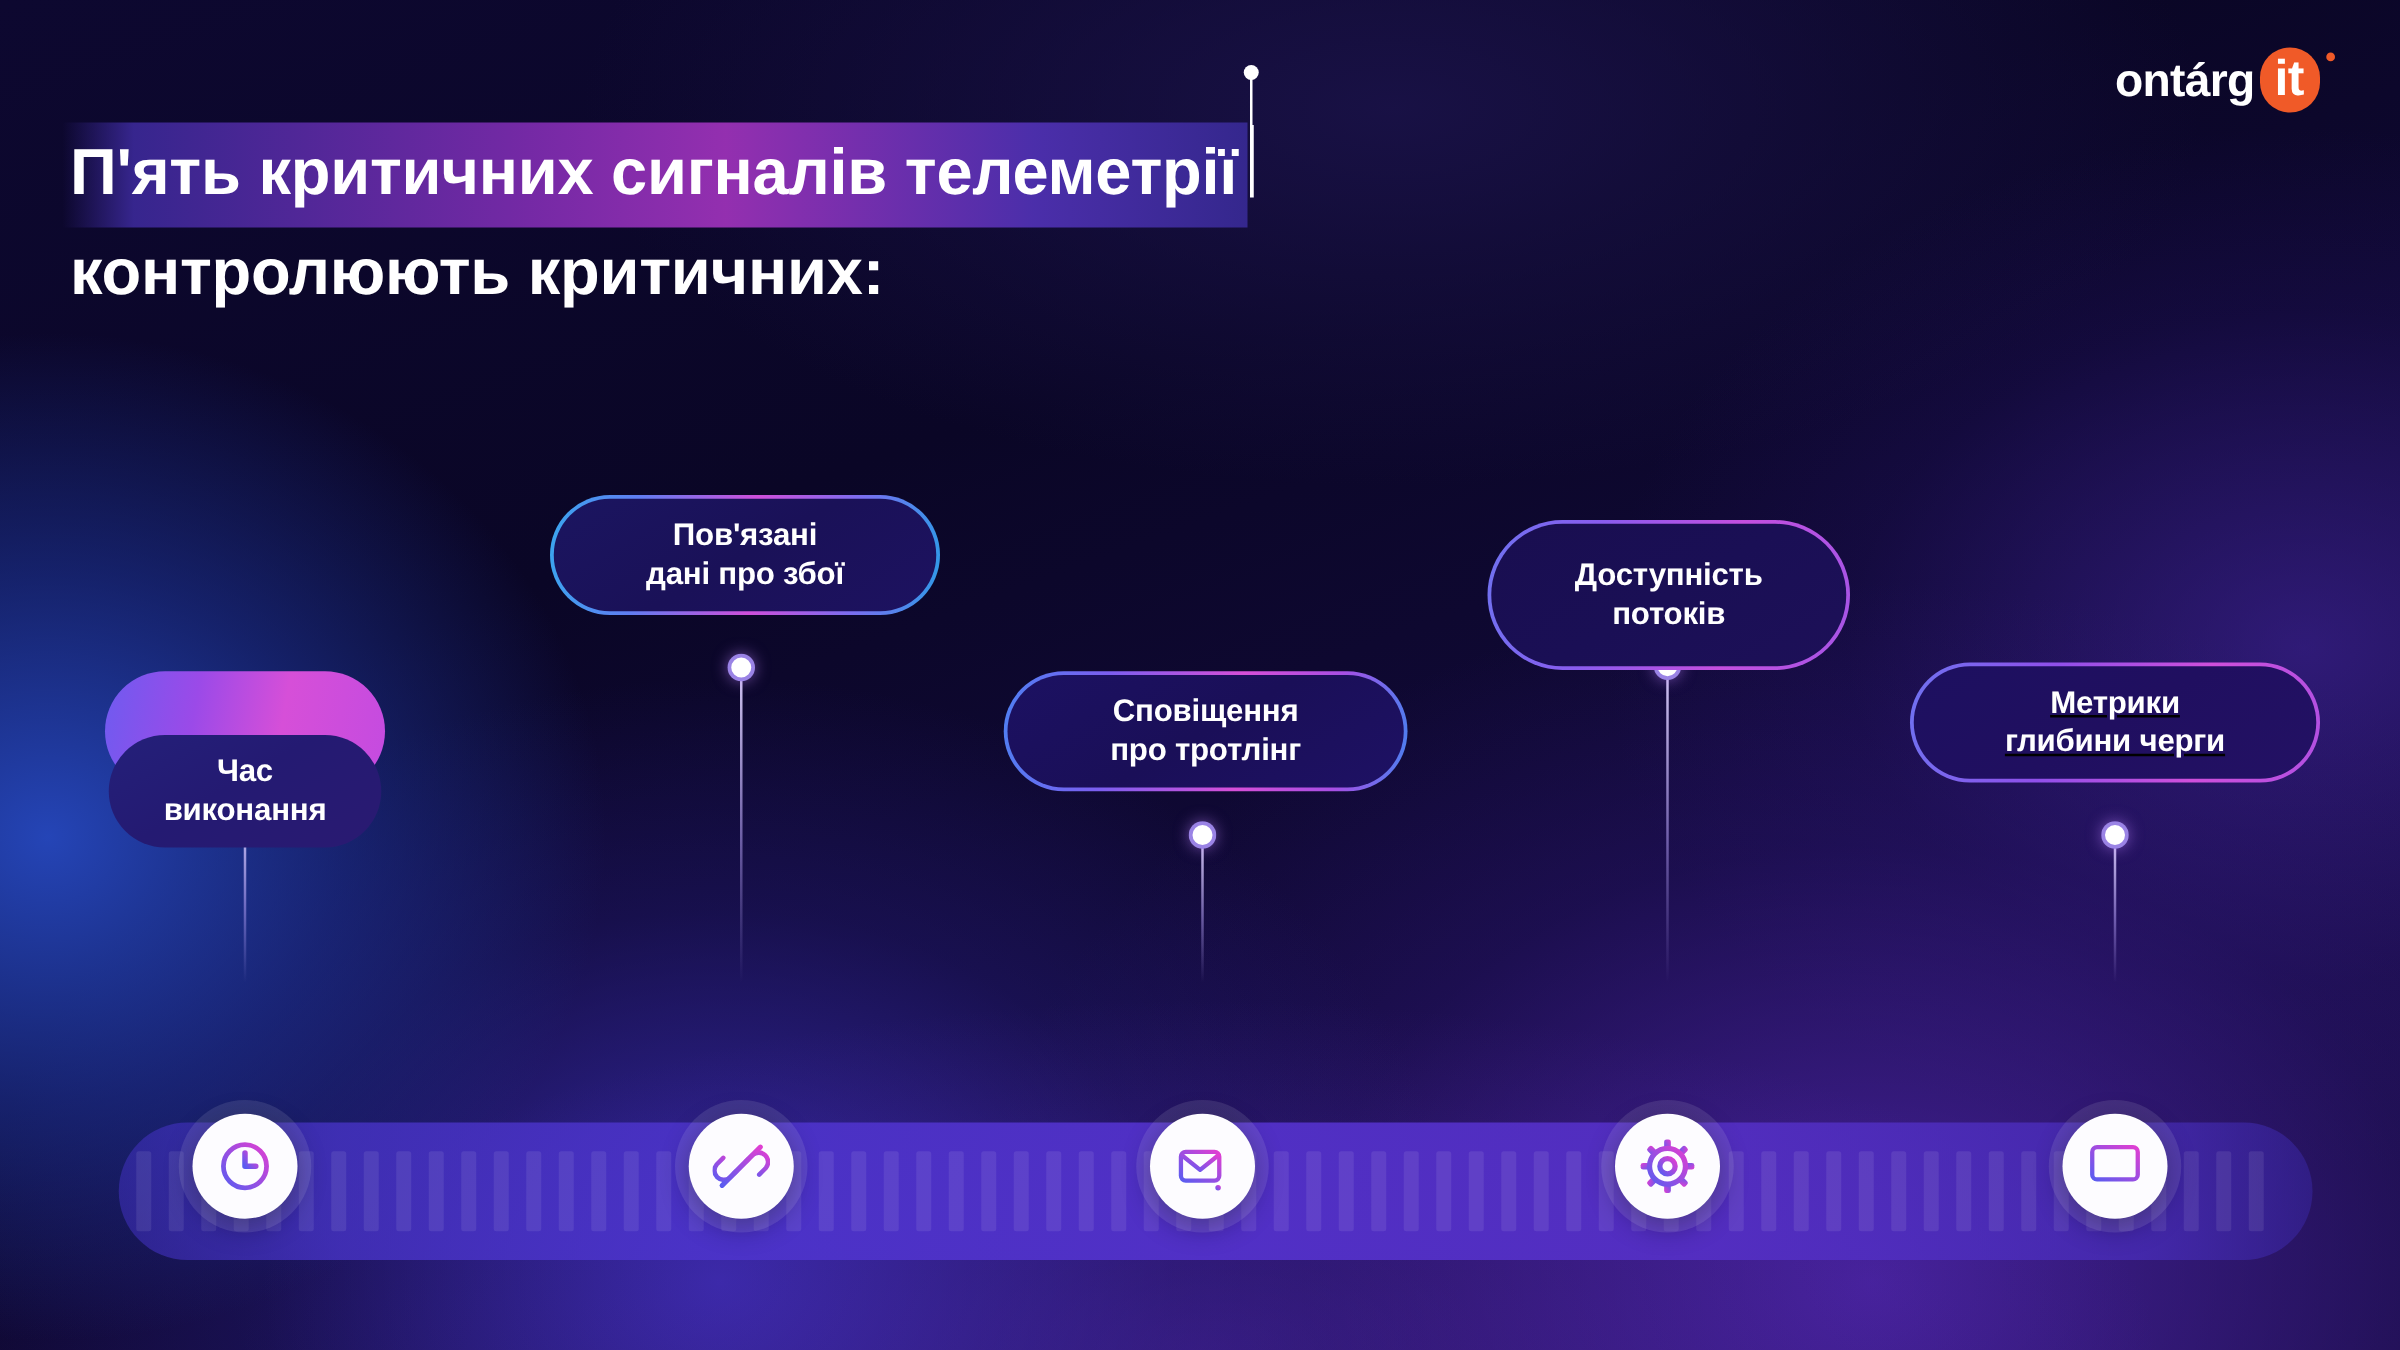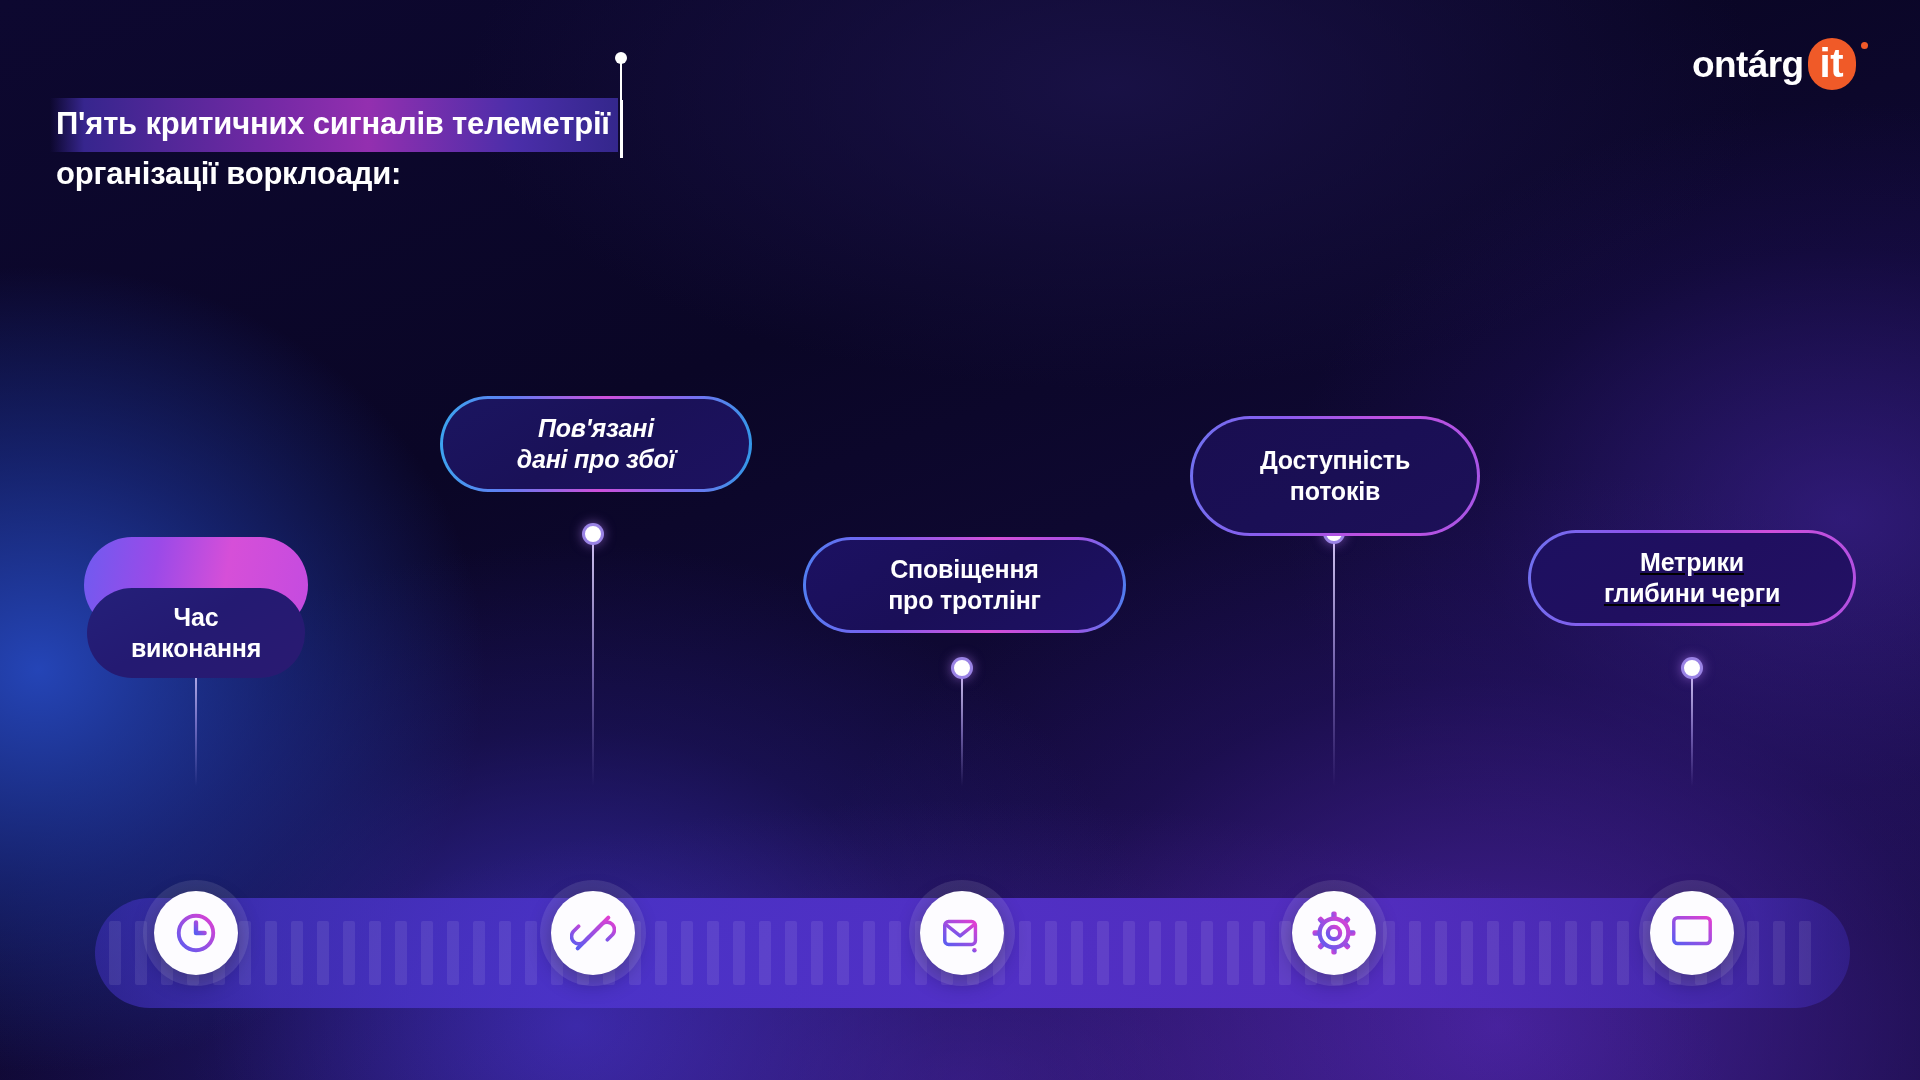--- a/index.html
+++ b/index.html
@@ -55,21 +55,21 @@
     margin-top:4px; margin-left:2px;
   }
 
   
   #title{
     position:absolute; left:56px; top:98px;
     z-index:35;
   }
   #title .line{
     color:#ffffff;
-    font-size:31px; font-weight:bold;
+    font-size:52px; font-weight:bold;
     line-height:1.42;
     white-space:nowrap;
     letter-spacing:-0.2px;
   }
   #title .line.hl{
     display:inline-block;
     position:relative;
     padding:4px 8px 6px 6px;
     margin-left:-6px;
   }
@@ -121,21 +121,21 @@
     line-height:1.24;
     white-space:pre-line;
     letter-spacing:-0.2px;
   }
 
   
   .pill.g1{ background:linear-gradient(100deg,#6f5bf0 0%, #9b4ae8 32%, #d64fd8 62%, #c44be0 100%); }
   .pill.g1 .inner{ background:linear-gradient(150deg,#24207a 0%, #241a72 45%, #2a1a72 100%);margin-top:48px; }
 
   .pill.g2{ background:linear-gradient(95deg,#3aa6ef 0%, #5f7ef2 22%, #cf4fdb 52%, #7a6ef0 78%, #2f9ae8 100%); }
-  .pill.g2 .inner{ background:linear-gradient(150deg,#1b1560 0%, #1a1158 50%, #1d1260 100%);font-style:italic; }
+  .pill.g2 .inner{ background:linear-gradient(150deg,#1b1560 0%, #1a1158 50%, #1d1260 100%); }
 
   .pill.g3{ background:linear-gradient(95deg,#4f7ff2 0%, #7b5ff0 25%, #d64fd8 58%, #a84fe4 82%, #4a80f0 100%); }
   .pill.g3 .inner{ background:linear-gradient(150deg,#1c1162 0%, #1a0f58 50%, #1e1164 100%); }
 
   .pill.g4{ background:linear-gradient(100deg,#6f72f0 0%, #8a5cee 30%, #c44fdf 66%, #a555e6 100%); }
   .pill.g4 .inner{ background:linear-gradient(150deg,#190e50 0%, #1a0f55 50%, #1d1058 100%); }
 
   .pill.g5{ background:linear-gradient(100deg,#6f72f0 0%, #9050ea 34%, #cf4fdb 70%, #b150e2 100%); }
   .pill.g5 .inner{ background:linear-gradient(150deg,#1d1060 0%, #200f60 50%, #231164 100%); }
 
@@ -205,21 +205,21 @@
 
   <div id="title">
     <div class="line hl">
       <span class="bg"></span>
       <span>П'ять критичних сигналів телеметрії</span>
       <span class="caret">
         <span class="stem"></span>
         <span class="cap"></span>
       </span>
     </div>
-    <div class="line">організації ворклоади:</div>
+    <div class="line">контролюють критичних:</div>
   </div>
 
   <div id="connectors">
       <div class="connector" style="left: 196px; top: 648px; width: 24px; height: 138px; transform: translateX(-12px);">
         <span class="stem" style="height: 138px;"></span>
         <span class="node"></span>
       </div>
       <div class="connector" style="left: 593px; top: 534px; width: 24px; height: 252px; transform: translateX(-12px);">
         <span class="stem" style="height: 252px;"></span>
         <span class="node"></span>

